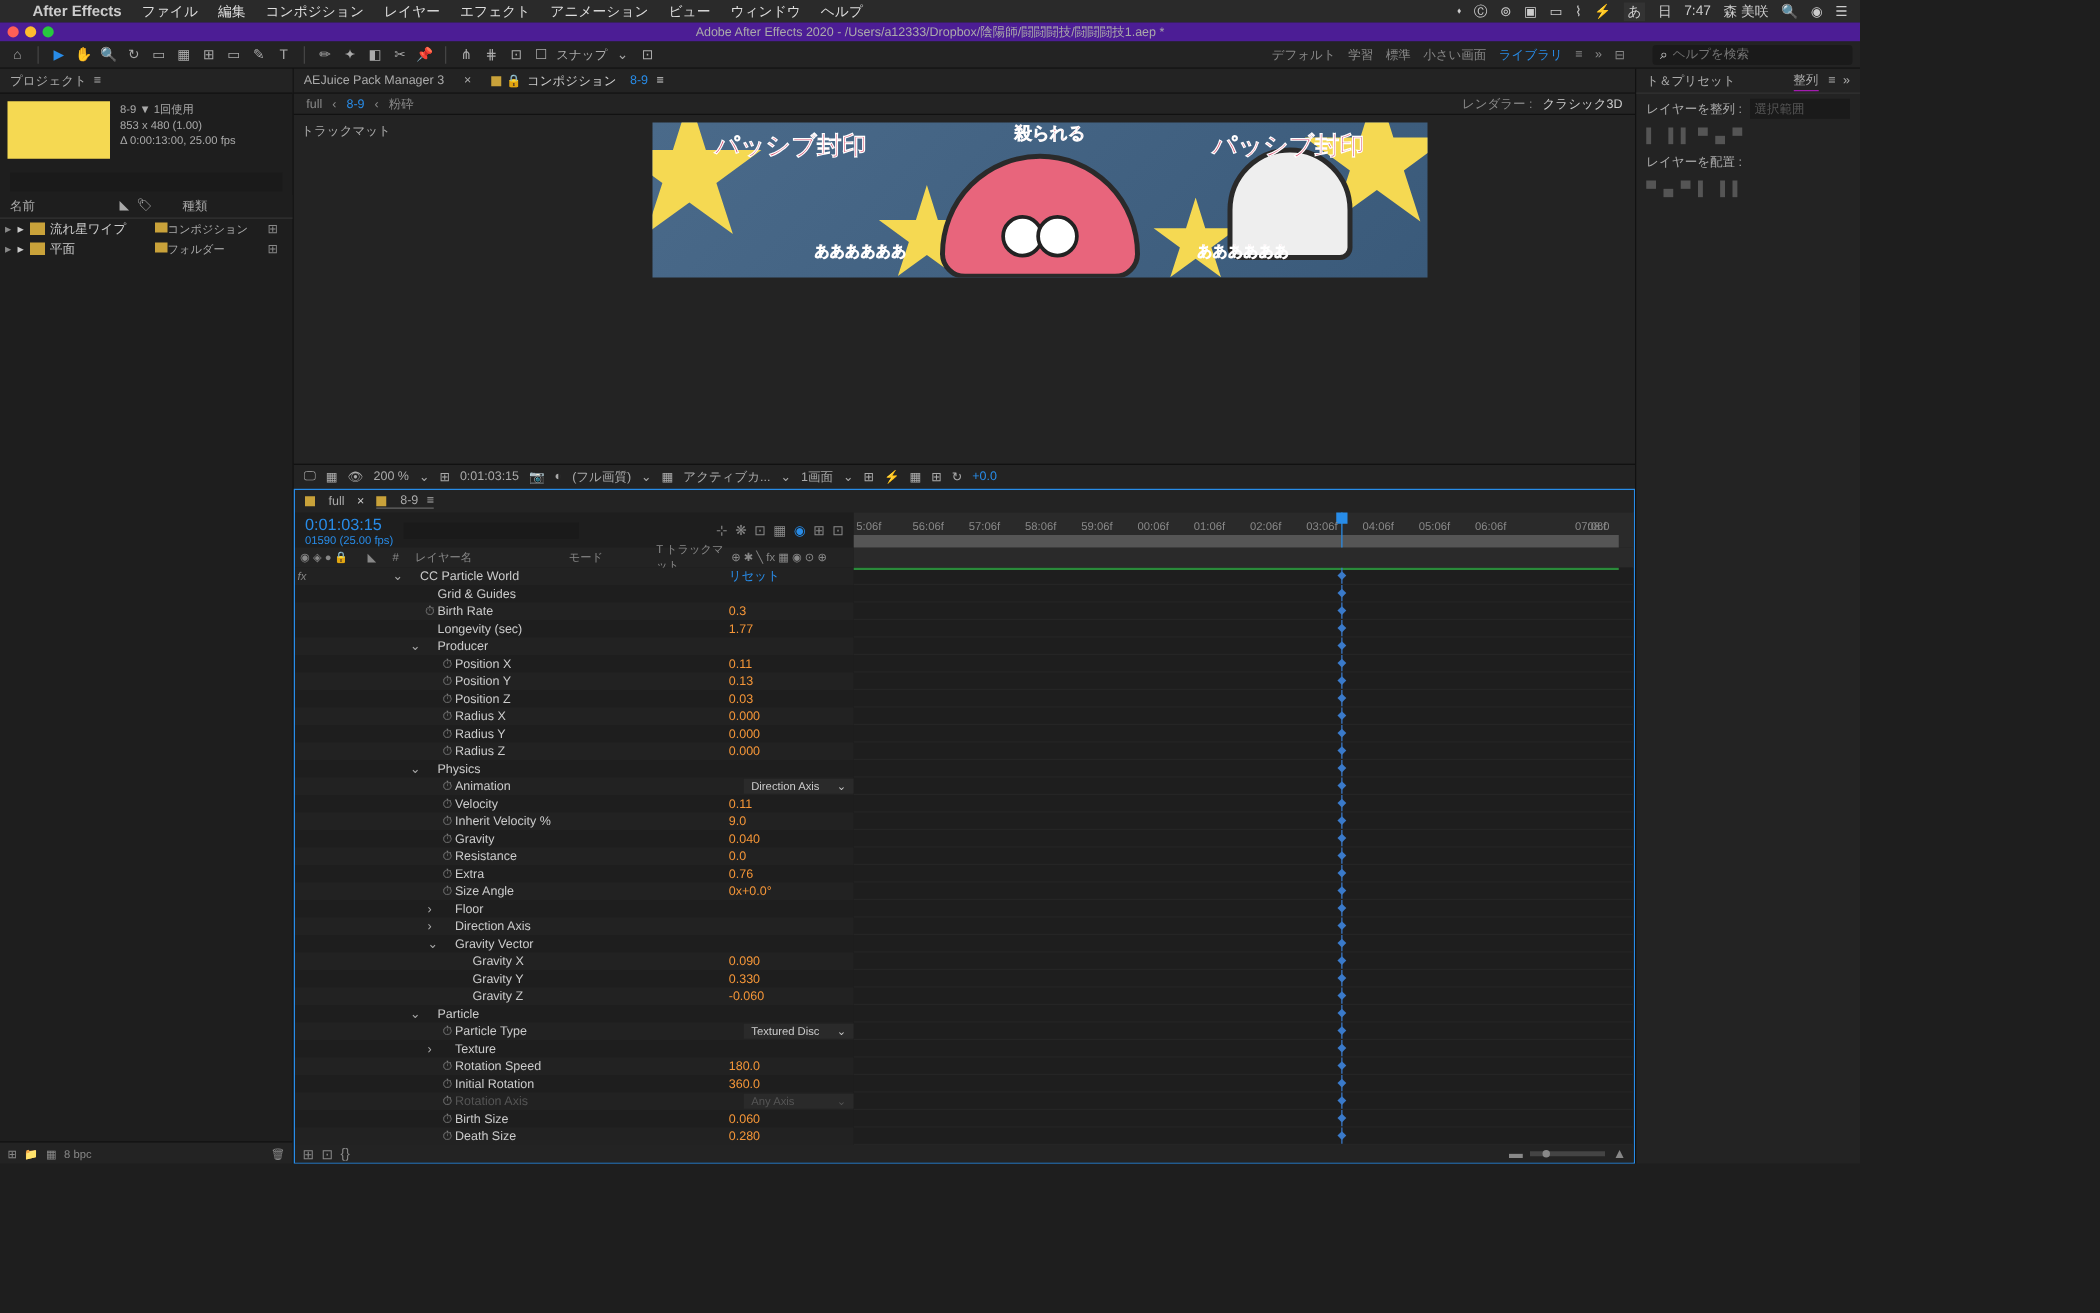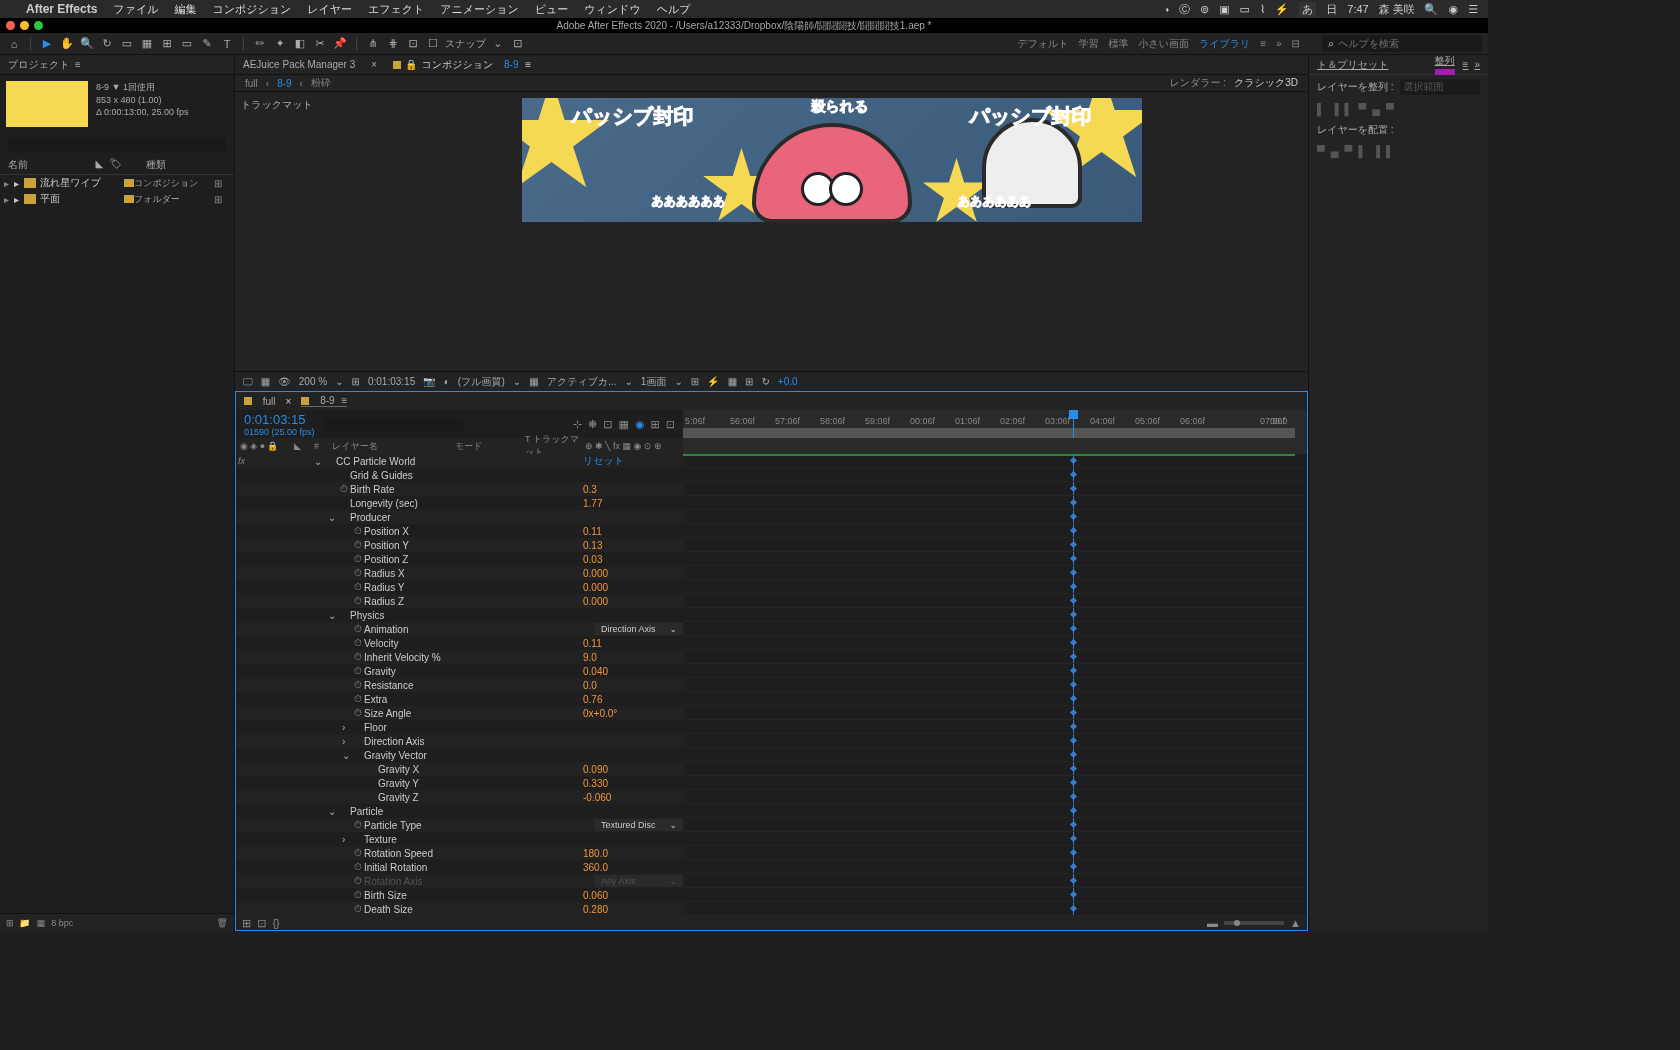--- a/index.html
+++ b/index.html
@@ -7,21 +7,21 @@
 
 
 .menubar { height: 18px; background: #2a2a2a; display: flex; align-items: center; padding: 0 10px; gap: 16px; }
 .menubar .apple { font-size: 14px; }
 .menubar .appname { font-weight: bold; font-size: 12px; }
 .menubar .menu-item { font-size: 11px; color: #ddd; cursor: default; }
 .menubar .right { margin-left: auto; display: flex; gap: 10px; align-items: center; }
 .menubar .right span { font-size: 11px; }
 
 
-.titlebar { height: 15px; background: #000000; display: flex; align-items: center; justify-content: center; font-size: 10px; color: #aaa; position: relative; }
+.titlebar { height: 15px; background: #4c1d95; display: flex; align-items: center; justify-content: center; font-size: 10px; color: #aaa; position: relative; }
 .titlebar .dots { position: absolute; left: 6px; display: flex; gap: 5px; }
 .titlebar .dot { width: 9px; height: 9px; border-radius: 50%; }
 .dot-r { background: #ff5f56; } .dot-y { background: #ffbd2e; } .dot-g { background: #27c93f; }
 
 
 .toolbar { height: 22px; background: #232323; border-bottom: 1px solid #111; display: flex; align-items: center; padding: 0 6px; gap: 4px; }
 .toolbar .tool { width: 16px; height: 16px; display: flex; align-items: center; justify-content: center; color: #aaa; }
 .toolbar .tool.active { color: #288ce8; }
 .toolbar .sep { width: 1px; height: 14px; background: #444; margin: 0 4px; }
 .toolbar .snap { color: #aaa; font-size: 10px; }
@@ -66,21 +66,21 @@
 .comp-crumbs .crumb.active { color: #288ce8; }
 .comp-crumbs .render { margin-left: auto; display: flex; gap: 8px; }
 .comp-view { flex: 1; display: flex; background: #232323; }
 .comp-side { width: 120px; padding: 6px; font-size: 10px; color: #aaa; }
 .comp-canvas { flex: 1; display: flex; align-items: flex-start; justify-content: center; padding: 6px; overflow: hidden; }
 .canvas-img { width: 620px; height: 124px; background: linear-gradient(135deg, #4a6a8a 0%, #3a5a7a 100%); position: relative; overflow: hidden; }
 .canvas-img .star { position: absolute; background: #f5d952; width: 120px; height: 120px; clip-path: polygon(50% 0%, 61% 35%, 98% 35%, 68% 57%, 79% 91%, 50% 70%, 21% 91%, 32% 57%, 2% 35%, 39% 35%); }
 .canvas-img .char { position: absolute; left: 50%; top: 20%; transform: translateX(-50%); width: 160px; height: 100px; background: #e8657c; border-radius: 80px 80px 20px 20px; border: 4px solid #2a2a2a; }
 .canvas-img .char::before, .canvas-img .char::after { content: ''; position: absolute; width: 28px; height: 28px; background: #fff; border: 3px solid #222; border-radius: 50%; top: 45px; }
 .canvas-img .char::before { left: 45px; } .canvas-img .char::after { right: 45px; }
-.canvas-img .txt { position: absolute; color: #d43a5f; font-weight: bold; font-size: 20px; -webkit-text-stroke: 1px #fff; }
+.canvas-img .txt { position: absolute; color: #d43a5f; font-weight: normal; font-size: 20px; -webkit-text-stroke: 1px #fff; }
 .comp-btm { height: 20px; background: #232323; display: flex; align-items: center; padding: 0 8px; gap: 8px; font-size: 10px; color: #aaa; border-top: 1px solid #111; }
 
 
 .timeline { flex: 1; background: #1e1e1e; border: 1px solid #288ce8; display: flex; flex-direction: column; }
 .tl-tabs { height: 18px; background: #232323; display: flex; align-items: center; padding: 0 8px; gap: 10px; font-size: 10px; }
 .tl-tabs .tab { display: flex; gap: 4px; align-items: center; color: #aaa; }
 .tl-tabs .tab.active { border-bottom: 1px solid #666; }
 .tl-hdr { height: 28px; display: flex; }
 .tl-left { width: 447px; display: flex; flex-direction: column; }
 .tl-time { padding: 2px 8px; display: flex; align-items: center; gap: 8px; }
@@ -114,22 +114,22 @@
 .prop-row .sw { width: 12px; color: #888; display: inline-block; text-align: center; }
 .prop-row .name { flex: 1; color: #ccc; }
 .prop-row .val { width: 100px; color: #f59638; }
 .prop-row .val.reset { color: #288ce8; }
 .prop-row .dd { background: #2a2a2a; padding: 1px 6px; font-size: 9px; color: #ccc; display: inline-flex; width: 88px; justify-content: space-between; }
 .prop-row .dim { color: #555; }
 .tl-track-row { height: 14px; border-bottom: 1px solid #252525; position: relative; }
 .tl-track-row .kf-mark { position: absolute; left: 390px; top: 4px; width: 5px; height: 5px; background: #3a7aca; transform: translateX(-2px) rotate(45deg); }
 
 
-.r-hdr { height: 20px; display: flex; align-items: center; padding: 0 8px; font-size: 10px; color: #aaa; border-bottom: 1px solid #333; text-decoration: underline; }
-.r-hdr .rt { margin-left: auto; border-bottom: 6px solid #a21caf; padding-bottom: 1px; }
+.r-hdr { height: 20px; display: flex; align-items: center; padding: 0 8px; font-size: 10px; color: #aaa; border-bottom: 1px solid #333; }
+.r-hdr .rt { margin-left: auto; border-bottom: 1px solid #a21caf; padding-bottom: 1px; }
 .r-row { padding: 4px 8px; font-size: 10px; color: #aaa; display: flex; gap: 6px; align-items: center; }
 .r-row .box { background: #1a1a1a; padding: 1px 4px; flex: 1; color: #555; }
 .r-icons { display: flex; gap: 6px; padding: 4px 8px; color: #555; }
 
 .fx-badge { position: absolute; left: 2px; color: #888; font-size: 9px; font-style: italic; }
 </style>
 </head>
 <body>
 
 <div class="menubar">

